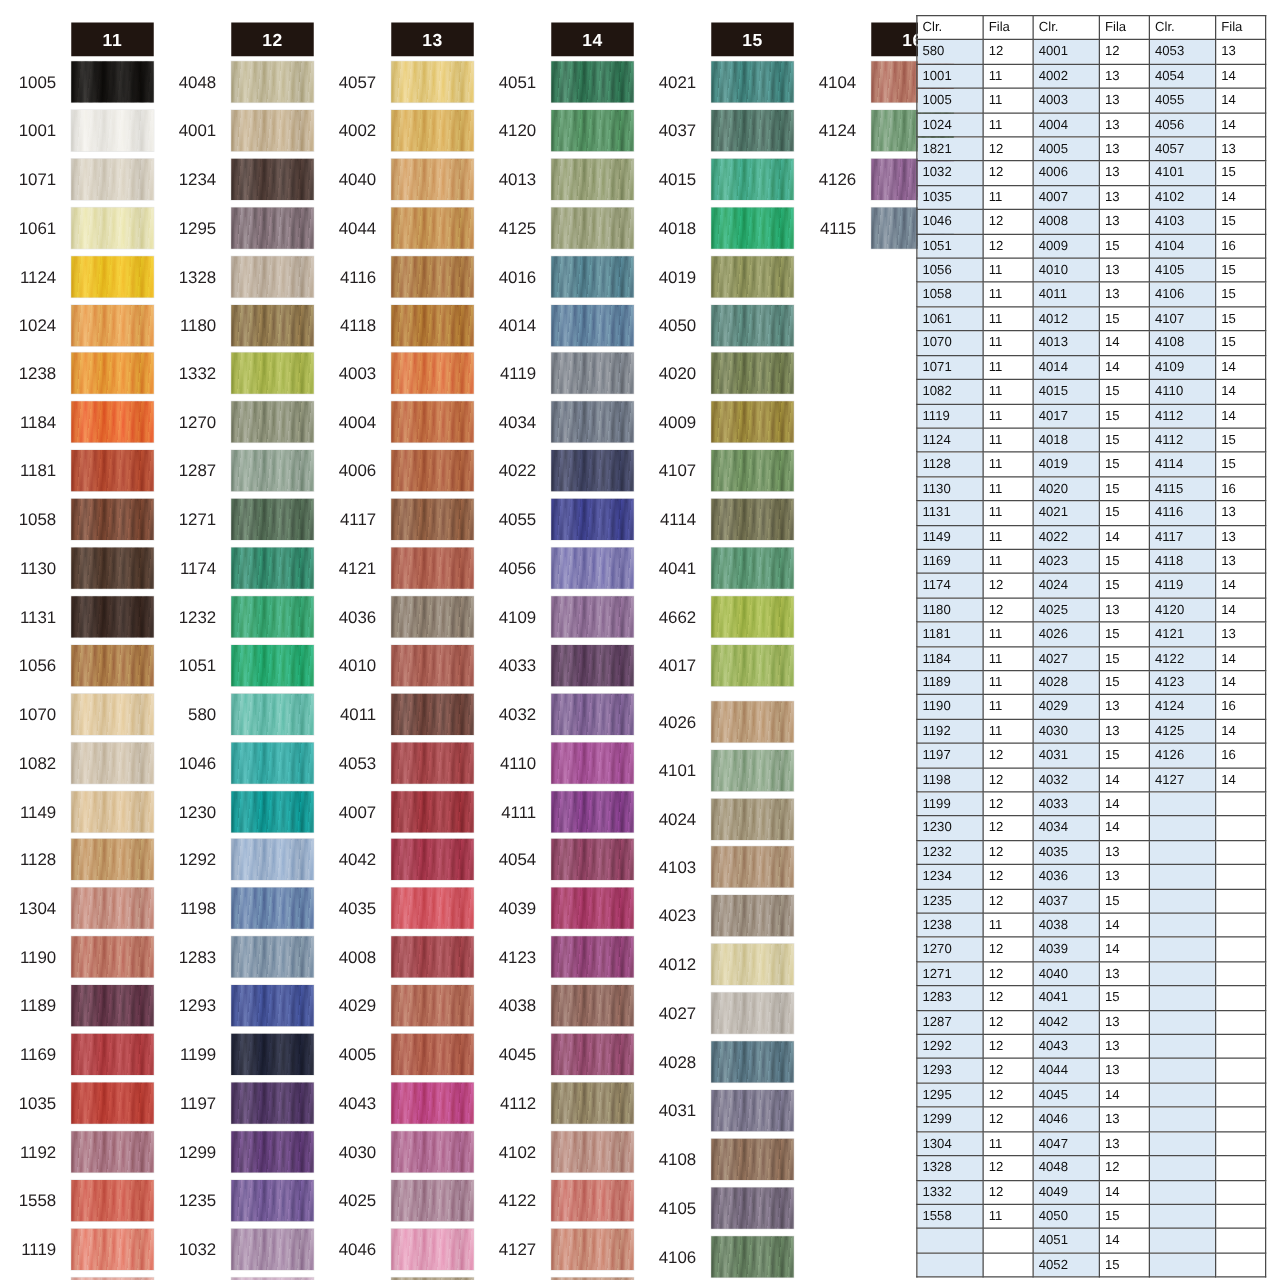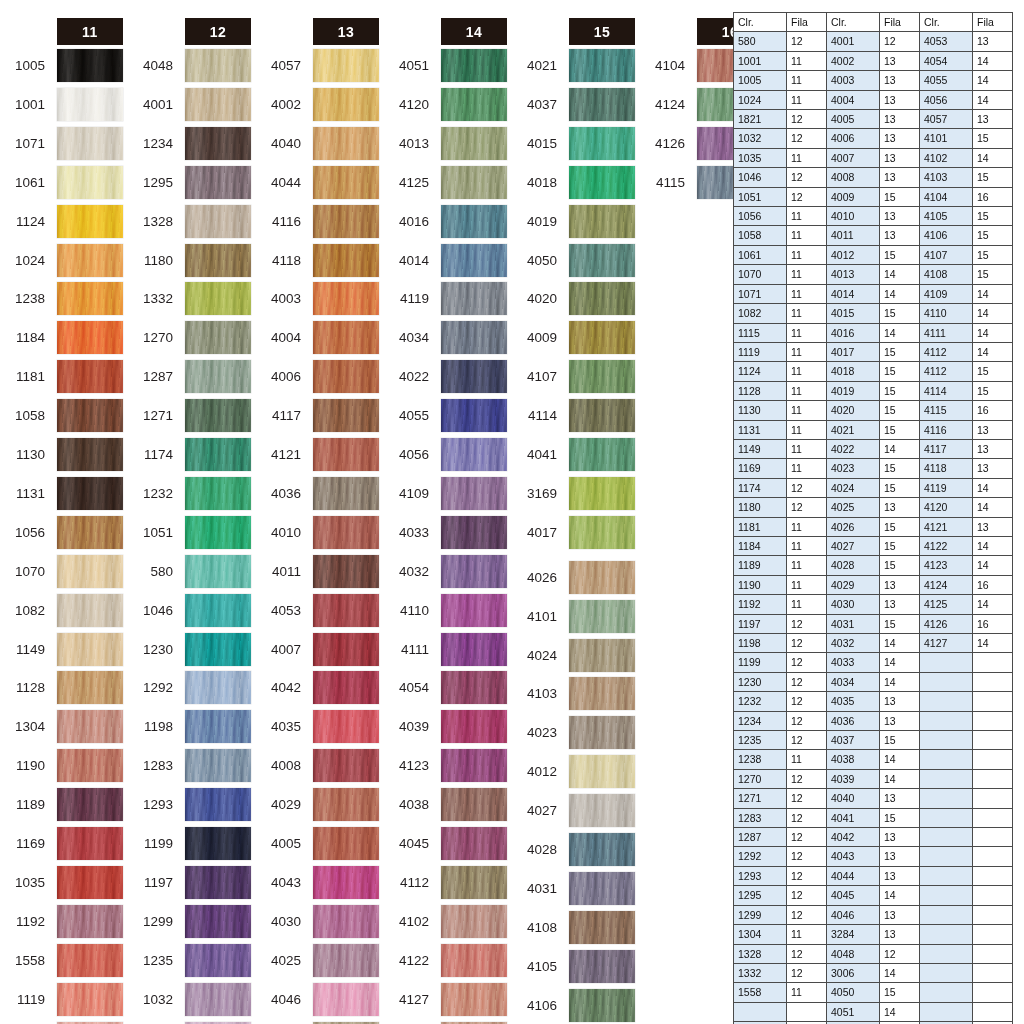--- a/index.html
+++ b/index.html
@@ -908,21 +908,21 @@
         </div>
       </div>
       <div class="sw-row" style="top: 438px;">
         <div class="sw-code">4041</div>
         <div class="sw-chip" style="background-color: rgb(84, 147, 110);">
           <div class="sheen"></div>
           <div class="fib"></div>
         </div>
       </div>
       <div class="sw-row" style="top: 476.9px;">
-        <div class="sw-code">3169</div>
+        <div class="sw-code">4662</div>
         <div class="sw-chip" style="background-color: rgb(164, 186, 70);">
           <div class="sheen"></div>
           <div class="fib"></div>
         </div>
       </div>
       <div class="sw-row" style="top: 515.8px;">
         <div class="sw-code">4017</div>
         <div class="sw-chip" style="background-color: rgb(157, 183, 88);">
           <div class="sheen"></div>
           <div class="fib"></div>
@@ -1181,28 +1181,20 @@
         </tr>
         <tr>
           <td class="clr">1082</td>
           <td>11</td>
           <td class="clr">4015</td>
           <td>15</td>
           <td class="clr">4110</td>
           <td>14</td>
         </tr>
         <tr>
-          <td class="clr">1115</td>
-          <td>11</td>
-          <td class="clr">4016</td>
-          <td>14</td>
-          <td class="clr">4111</td>
-          <td>14</td>
-        </tr>
-        <tr>
           <td class="clr">1119</td>
           <td>11</td>
           <td class="clr">4017</td>
           <td>15</td>
           <td class="clr">4112</td>
           <td>14</td>
         </tr>
         <tr>
           <td class="clr">1124</td>
           <td>11</td>
@@ -1431,37 +1423,37 @@
           <td class="clr">1299</td>
           <td>12</td>
           <td class="clr">4046</td>
           <td>13</td>
           <td class="clr"></td>
           <td></td>
         </tr>
         <tr>
           <td class="clr">1304</td>
           <td>11</td>
-          <td class="clr">3284</td>
+          <td class="clr">4047</td>
           <td>13</td>
           <td class="clr"></td>
           <td></td>
         </tr>
         <tr>
           <td class="clr">1328</td>
           <td>12</td>
           <td class="clr">4048</td>
           <td>12</td>
           <td class="clr"></td>
           <td></td>
         </tr>
         <tr>
           <td class="clr">1332</td>
           <td>12</td>
-          <td class="clr">3006</td>
+          <td class="clr">4049</td>
           <td>14</td>
           <td class="clr"></td>
           <td></td>
         </tr>
         <tr>
           <td class="clr">1558</td>
           <td>11</td>
           <td class="clr">4050</td>
           <td>15</td>
           <td class="clr"></td>

